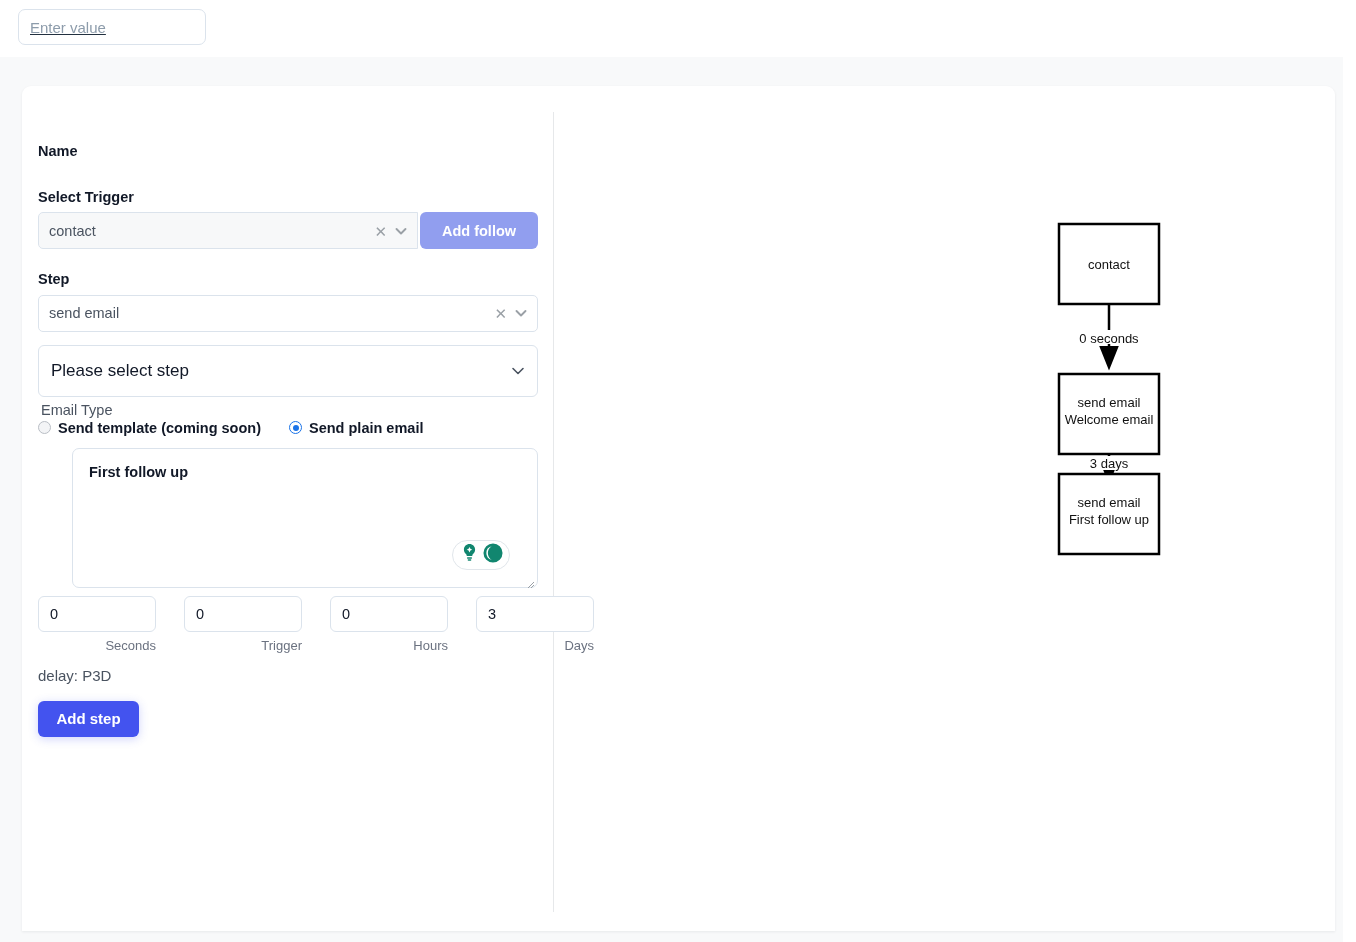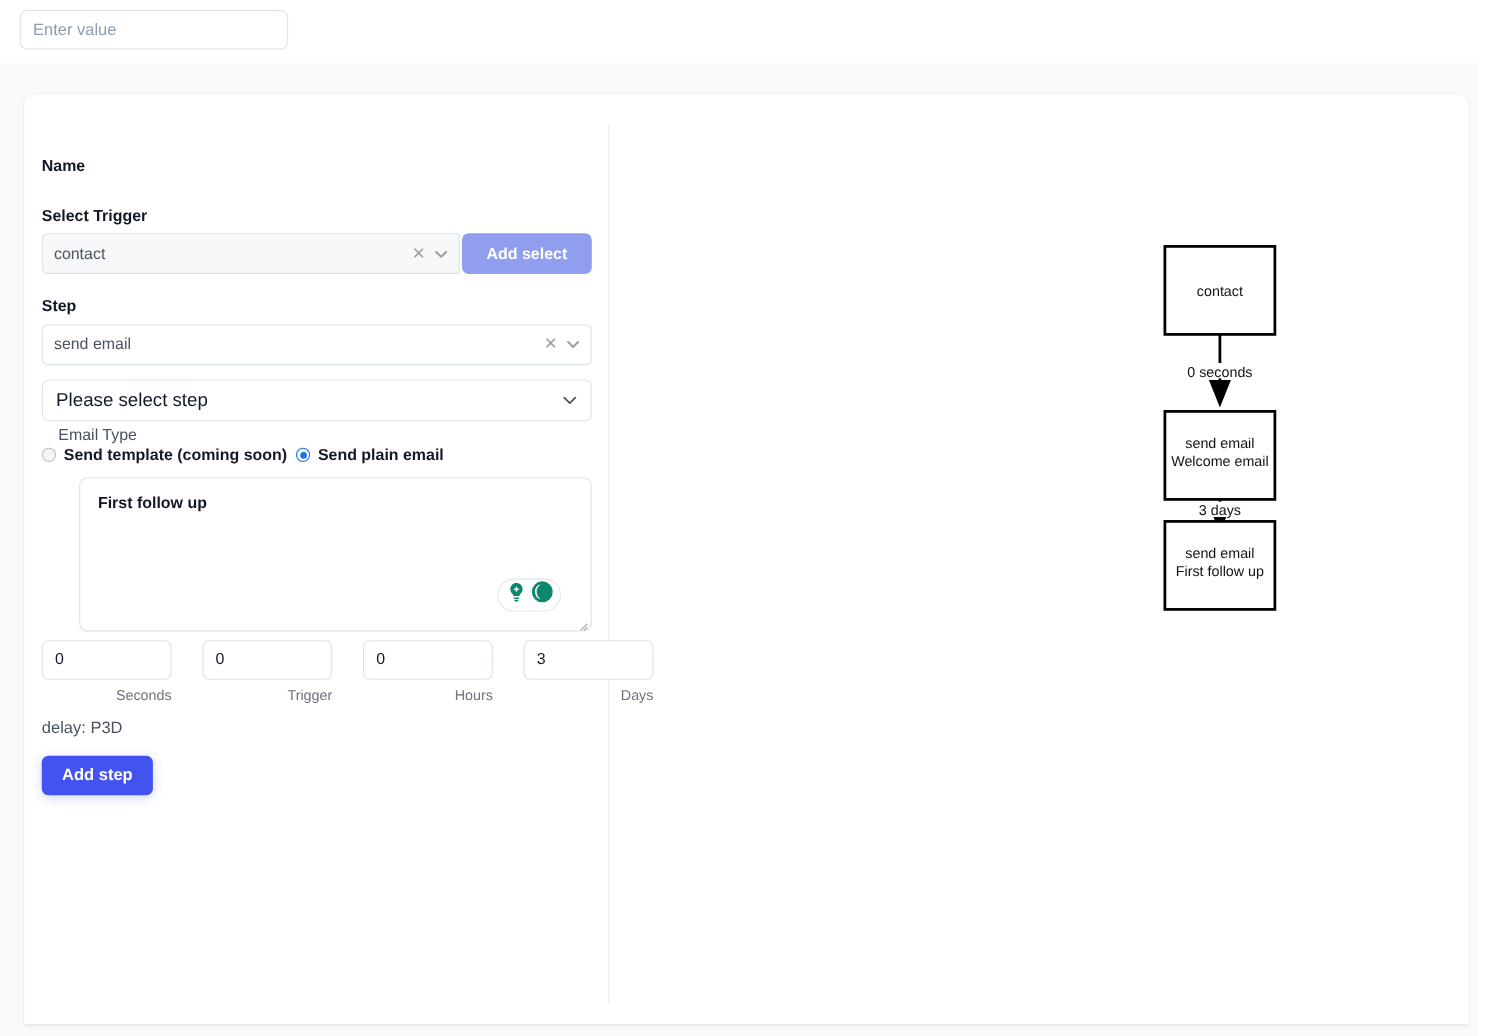--- a/index.html
+++ b/index.html
@@ -22,29 +22,30 @@
   .topbar {
     position: absolute;
     left: 0; top: 0;
     width: 1343px;
     height: 57px;
     background: #ffffff;
   }
   .topbar-input {
     position: absolute;
     left: 18px; top: 9px;
-    width: 244px; height: 36px;
+    width: 188px; height: 36px;
     border: 1px solid #dbe3ec;
     border-radius: 7px;
     background: #ffffff;
     font-family: "Liberation Sans", sans-serif;
     font-size: 15px;
     color: #22303f;
     padding: 0 11px;
     outline: none;
+    text-decoration: underline;
   }
   .topbar-input::placeholder { color: #8d9cab; }
 
   
   .page-bg {
     position: absolute;
     left: 0; top: 57px;
     width: 1343px;
     height: 885px;
     background: #f8f9fa;
@@ -171,21 +172,21 @@
     font-size: 14.5px;
     font-weight: bold;
     cursor: pointer;
     margin-left: 2px;
   }
 
   
   .native-select {
     position: relative;
     width: 500px;
-    height: 38px;
+    height: 52px;
     border: 1px solid #dbe3ec;
     border-radius: 6px;
     background: #ffffff;
     display: flex;
     align-items: center;
     padding: 0 34px 0 12px;
   }
   .native-select .sel-text {
     font-size: 17px;
     color: #111827;
@@ -193,28 +194,28 @@
   .native-select .sel-chev {
     position: absolute;
     right: 11px; top: 50%;
     transform: translateY(-50%);
     width: 16px; height: 16px;
   }
 
   .small-label {
     font-size: 14.5px;
     color: #4a5360;
-    margin: 5px 0 2px 15px;
+    margin: 5px 0 2px 3px;
   }
 
   
   .radio-row {
     display: flex;
     align-items: center;
-    gap: 8px;
+    gap: 28px;
     margin: 2px 0 0 0;
   }
   .radio-item {
     display: flex;
     align-items: center;
     gap: 7px;
     cursor: pointer;
   }
   .radio-dot {
     width: 13px; height: 13px;
@@ -362,21 +363,21 @@
       <div class="trigger-row">
         <div class="select-shell">
           <span class="select-value">contact</span>
           <span class="select-clear">✕</span>
           <span class="select-chev">
             <svg width="14" height="14" viewBox="0 0 14 14">
                 <path d="M2.5 5 L7 9.5 L11.5 5" fill="none" stroke="#9aa0a6" stroke-width="1.9" stroke-linecap="round" stroke-linejoin="round"></path>
               </svg>
           </span>
         </div>
-        <button class="add-trigger-btn">Add select</button>
+        <button class="add-trigger-btn">Add follow</button>
       </div>
 
       <div class="row-gap-1"></div>
 
       
       <div class="field-label">Step</div>
       <div class="select-shell plain">
         <span class="select-value">send email</span>
         <span class="select-clear">✕</span>
         <span class="select-chev">

